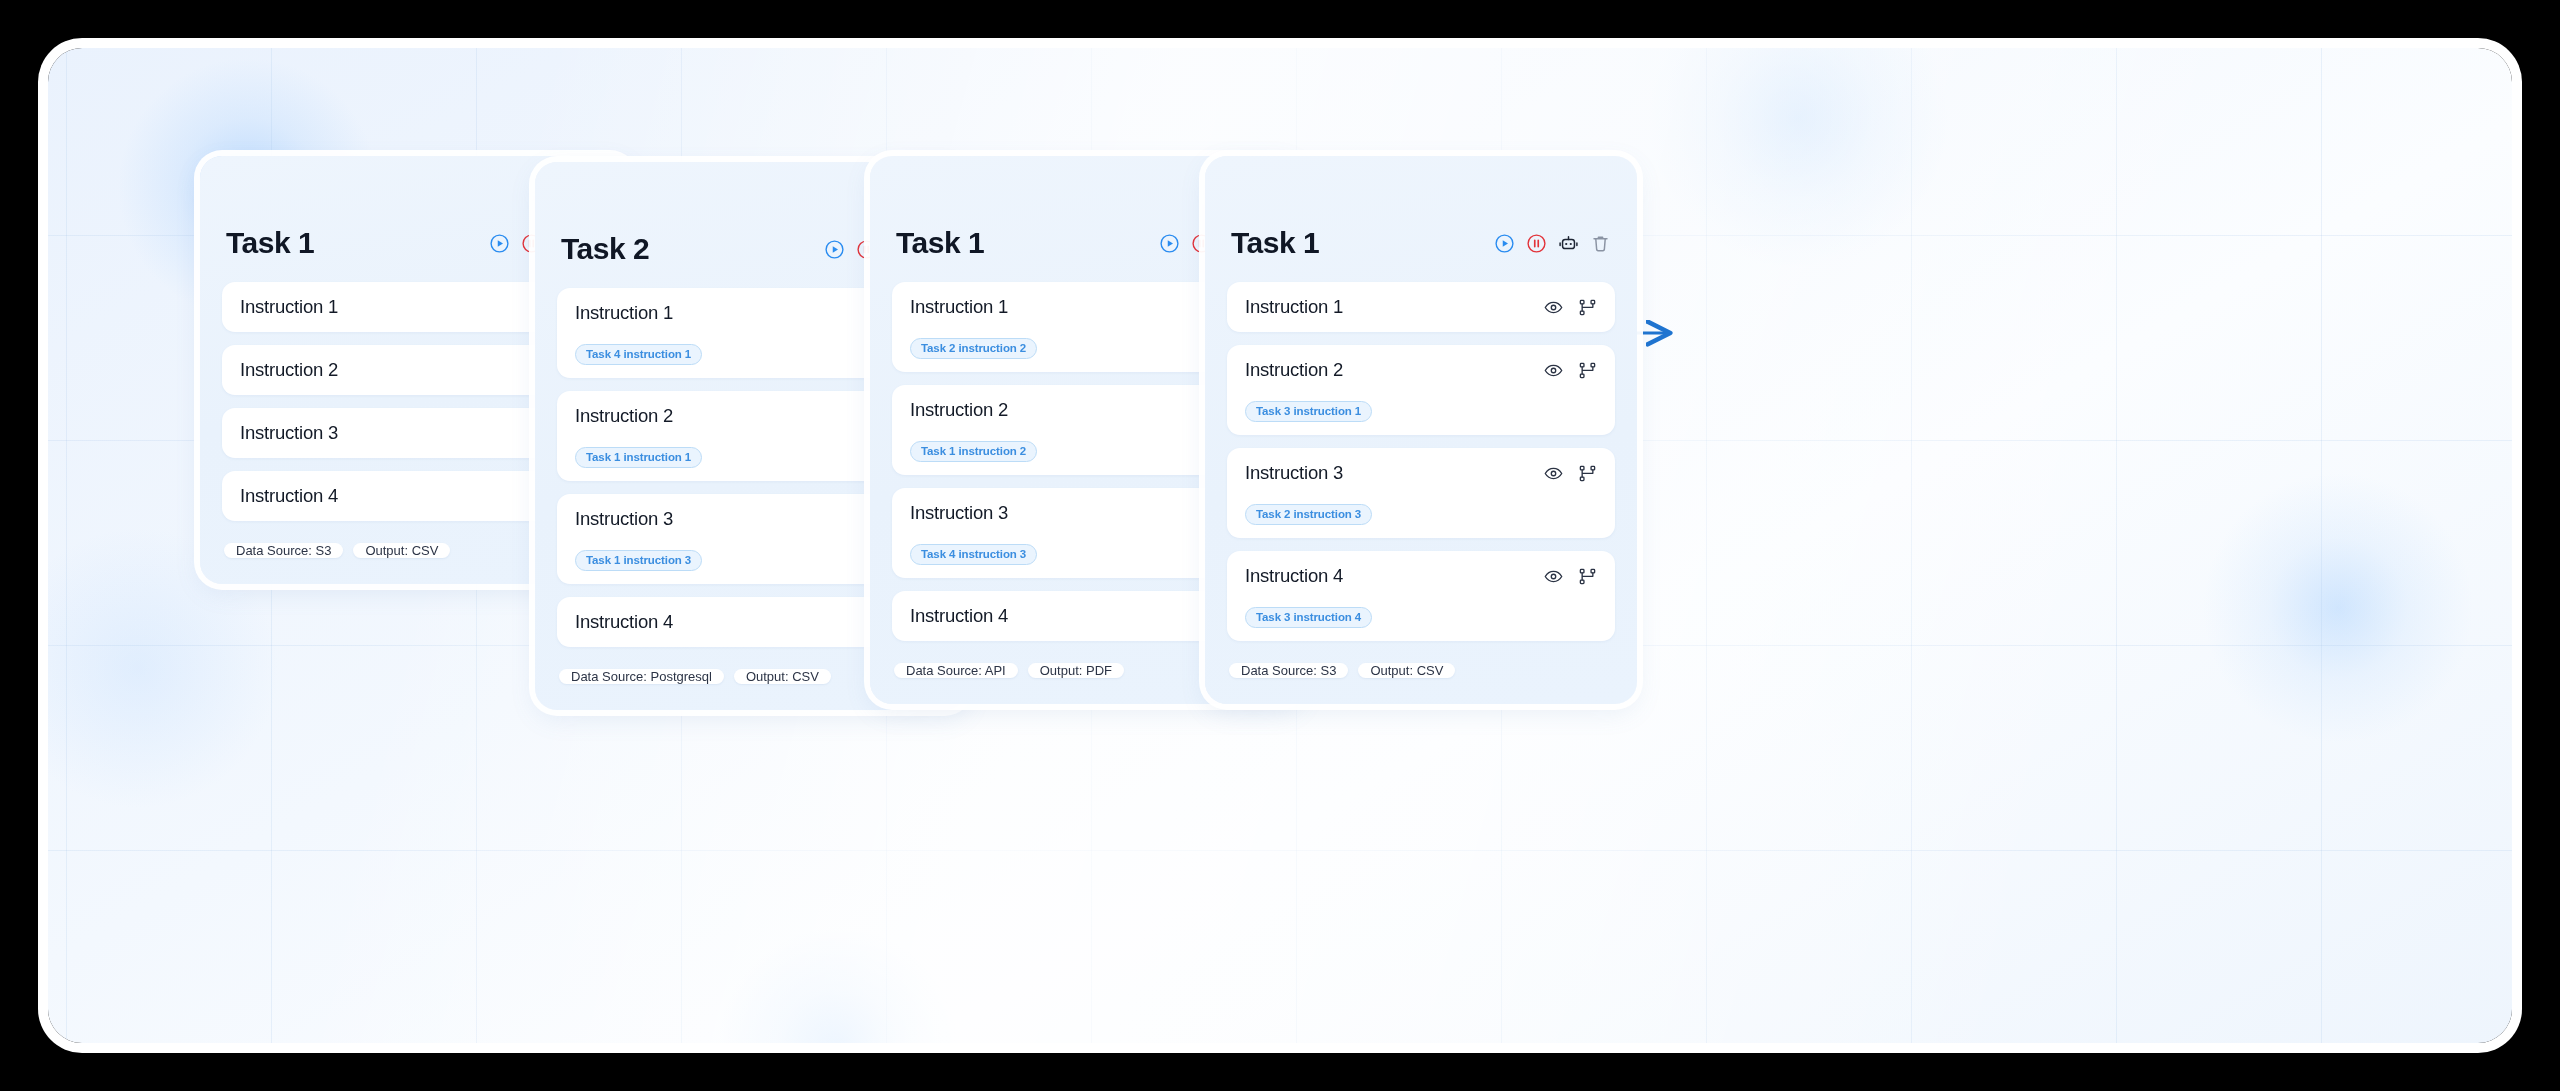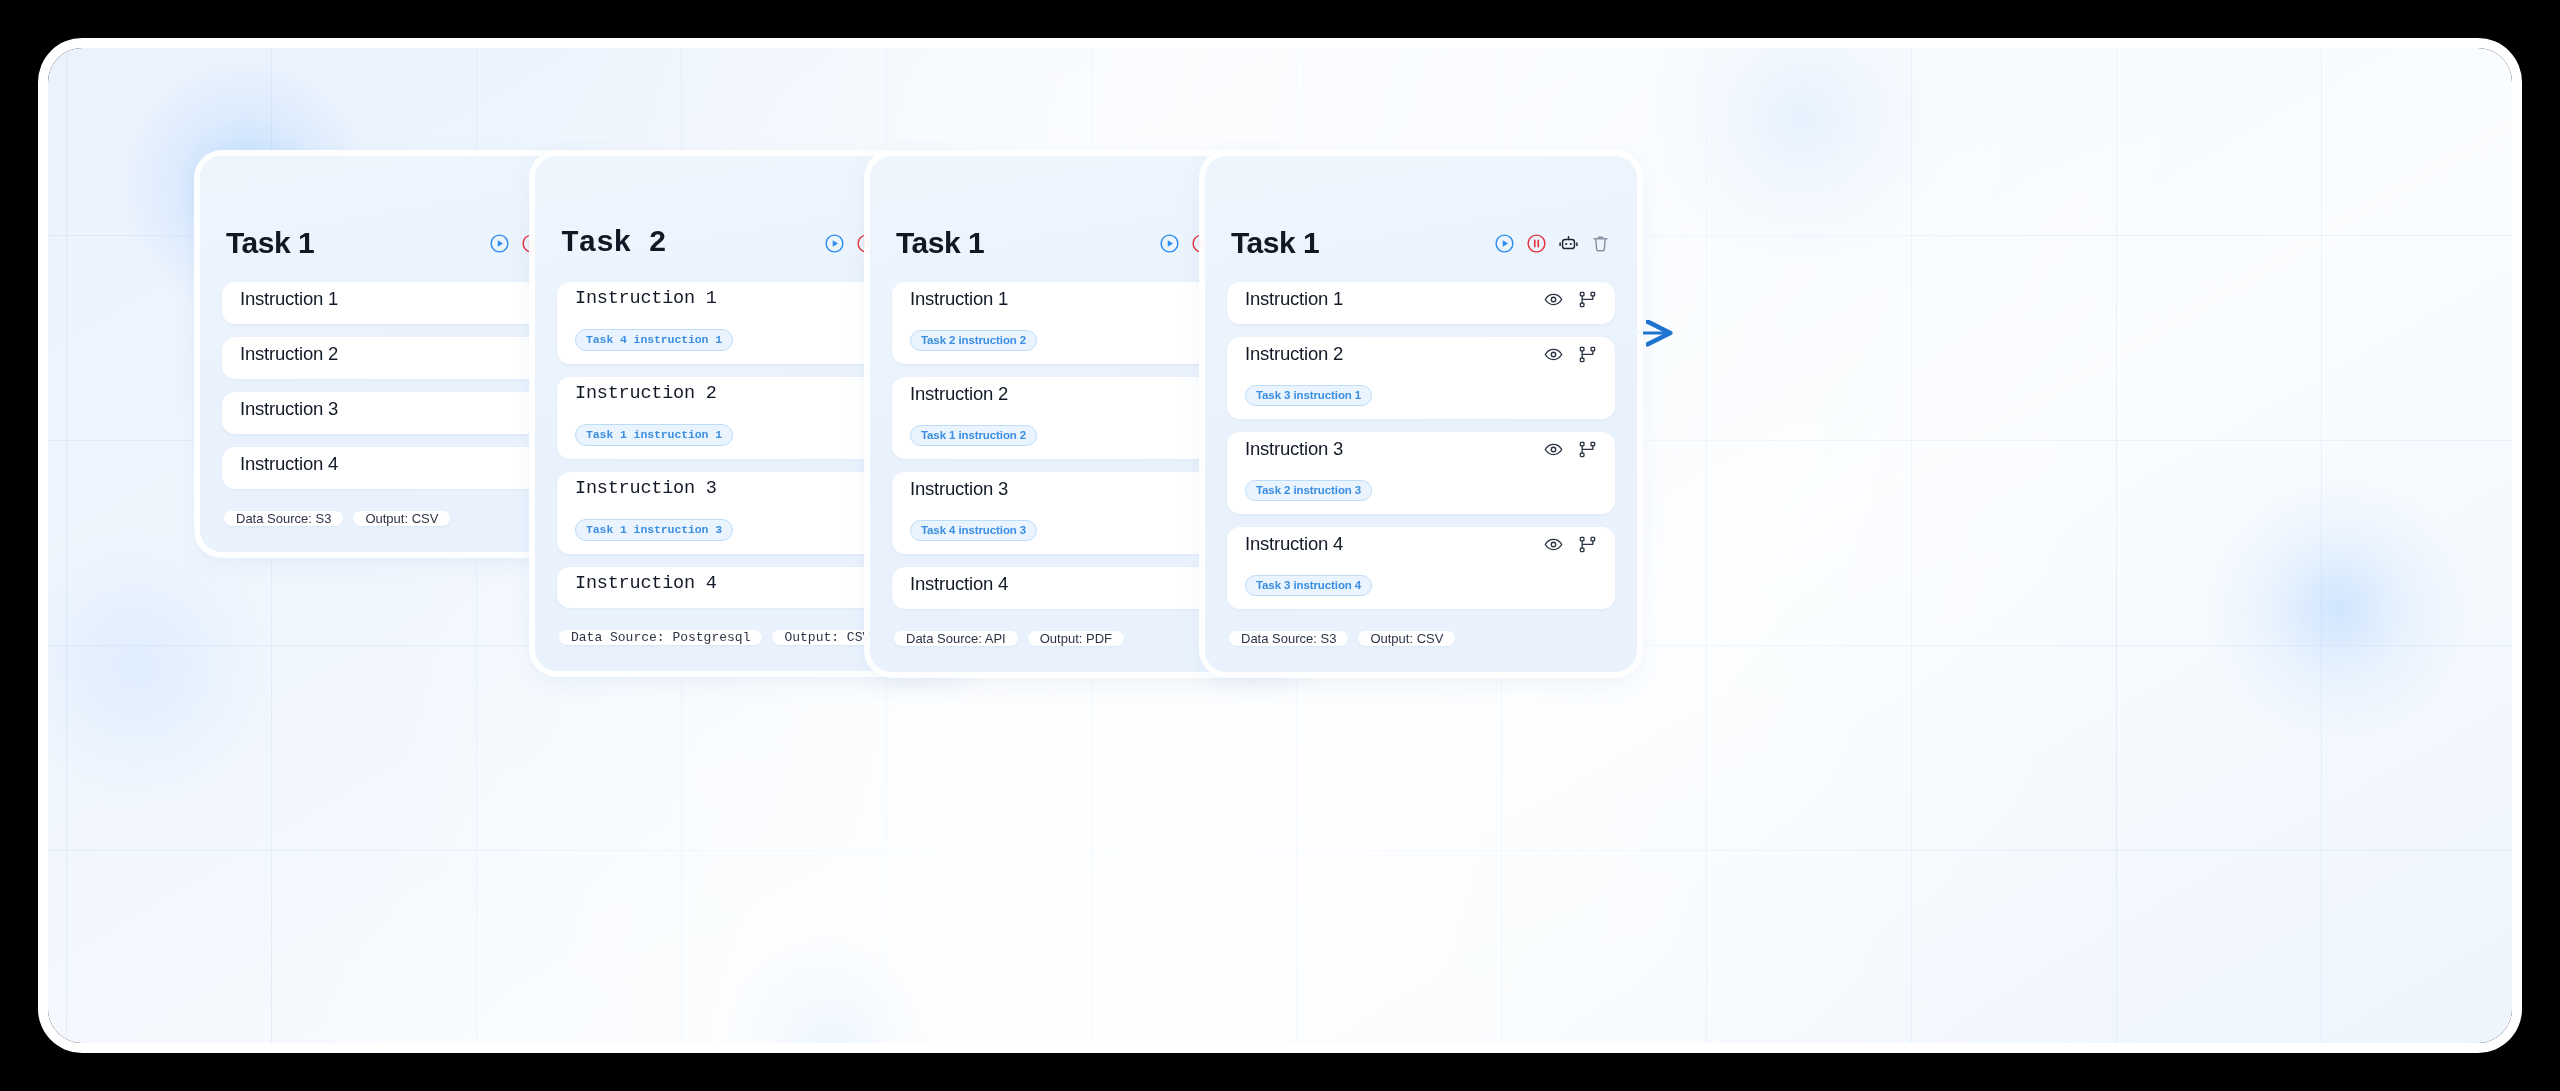--- a/index.html
+++ b/index.html
@@ -65,21 +65,21 @@
     font-size: 30px; font-weight: 700; color: #101725; letter-spacing: -0.5px;
   }
   .header-actions { display: flex; align-items: center; gap: 11px; }
   .hicon { width: 21px; height: 21px; display: block; cursor: pointer; }
 
   .instr-list { display: flex; flex-direction: column; gap: 13px; }
   .instr {
     position: relative;
     background: #ffffff;
     border-radius: 13px;
-    padding: 6px 18px 14px 18px;
+    padding: 14px 18px 14px 18px;
     box-shadow: 0 1px 3px rgba(90,130,180,0.08);
   }
   .instr.has-tag { padding-bottom: 13px; }
   .instr-row { display: flex; align-items: center; justify-content: space-between; }
   .instr-label { font-size: 18.5px; color: #131a27; font-weight: 400; letter-spacing: -0.2px; }
   .instr-icons { display: flex; align-items: center; gap: 15px; }
   .iicon { width: 19px; height: 19px; display: block; cursor: pointer; }
   .dep-tag {
     display: inline-block; margin-top: 20px;
     font-size: 11.5px; font-weight: 700; color: #3b8ee0;
@@ -256,21 +256,21 @@
                   </span>
                 </div>
               </div>
             </div>
           </div>
           <div class="card-footer">
             <div class="meta-chip">Data Source: S3</div>
             <div class="meta-chip">Output: CSV</div>
           </div>
         </div>
-        <div class="task-card" style="left: 487px; top: 108px; font-family: Liberation Mono, monospace;">
+        <div class="task-card" style="left: 487px; top: 114px;">
           <div class="card-header">
             <div class="card-title">Task 2</div>
             <div class="header-actions">
               <span>
                 <svg class="hicon" viewBox="0 0 24 24" fill="none">
                   <circle cx="12" cy="12" r="9.6" stroke="#2a8cf0" stroke-width="1.6"></circle>
                   <path d="M10 8.2 16 12l-6 3.8Z" fill="#2a8cf0"></path>
                 </svg>
               </span>
               <span>

